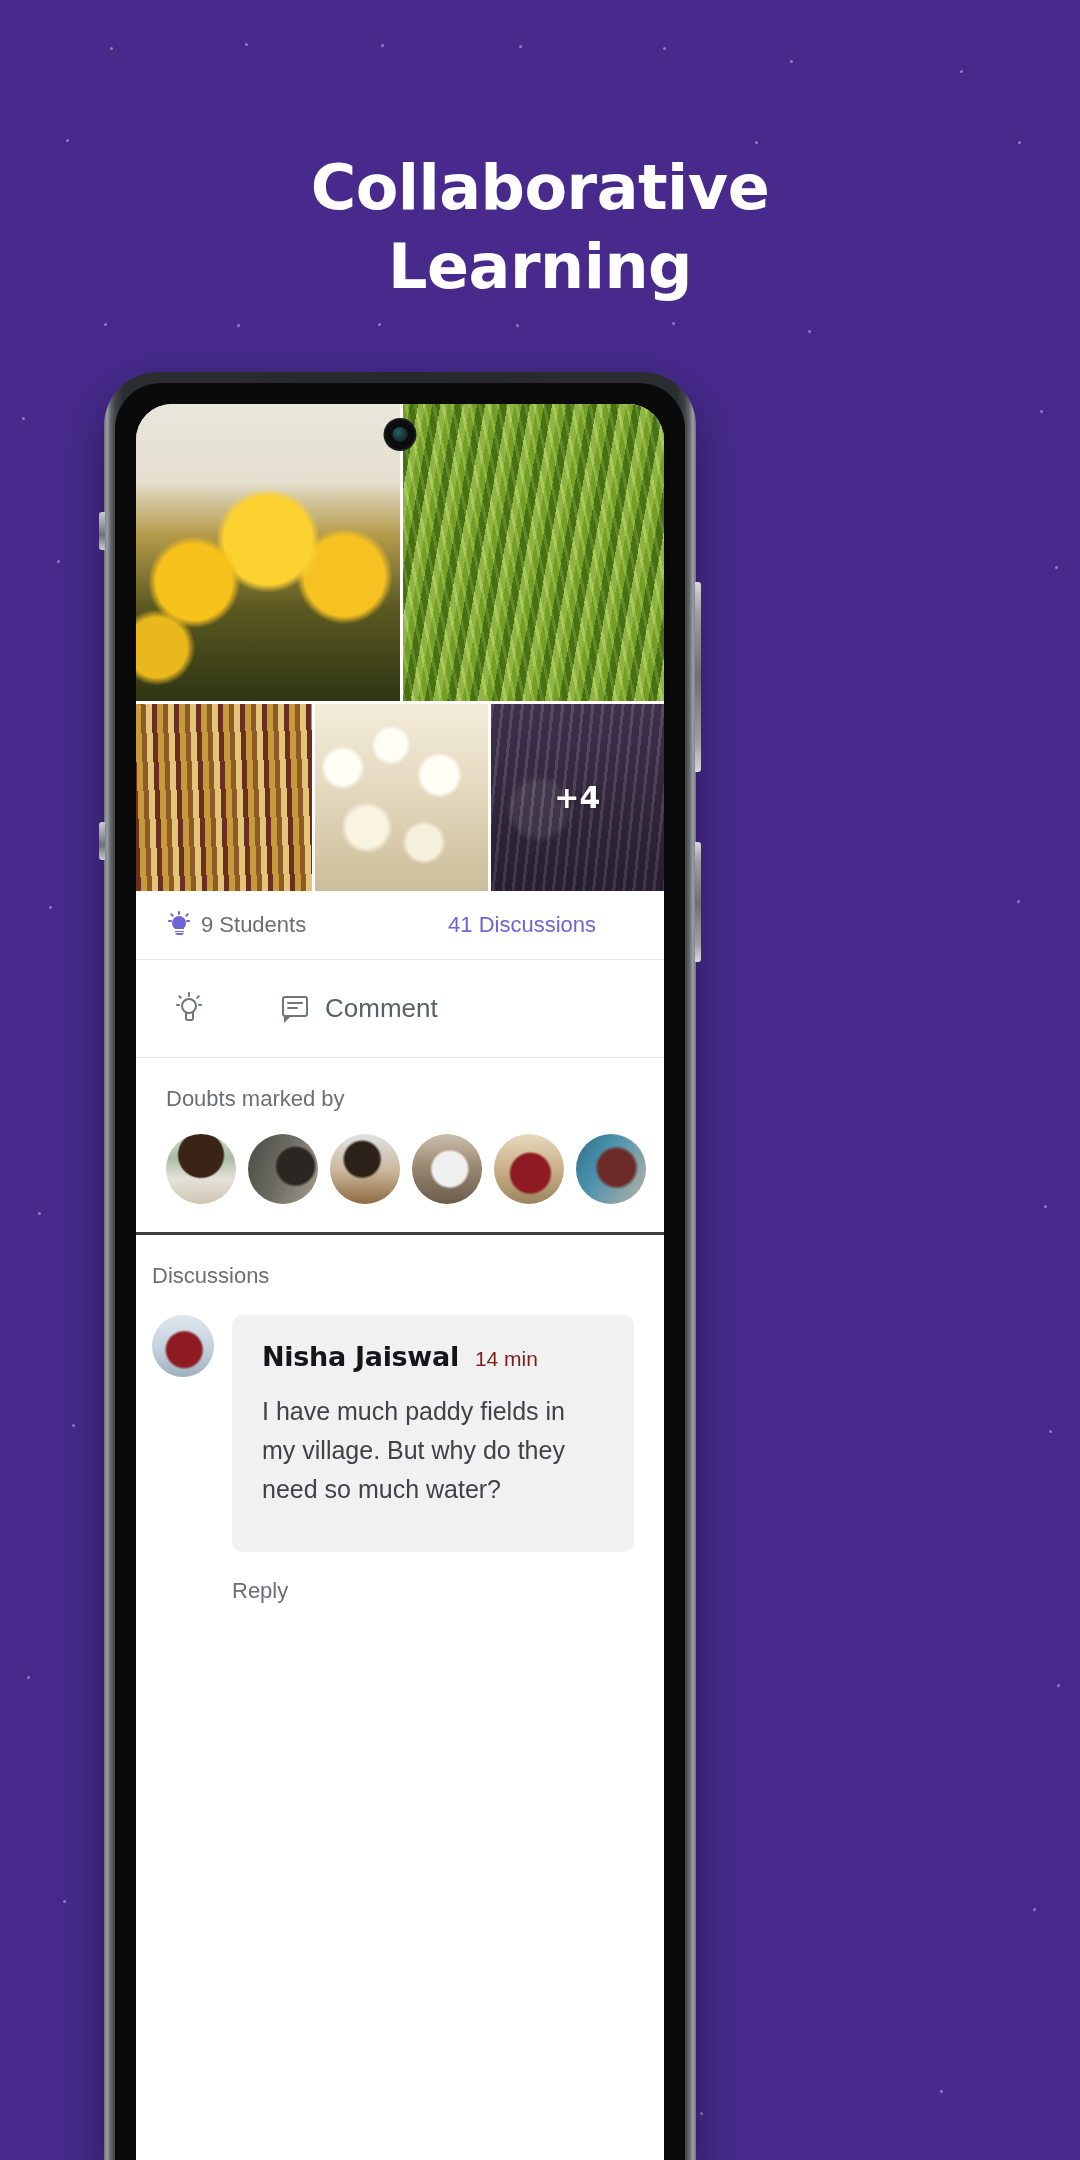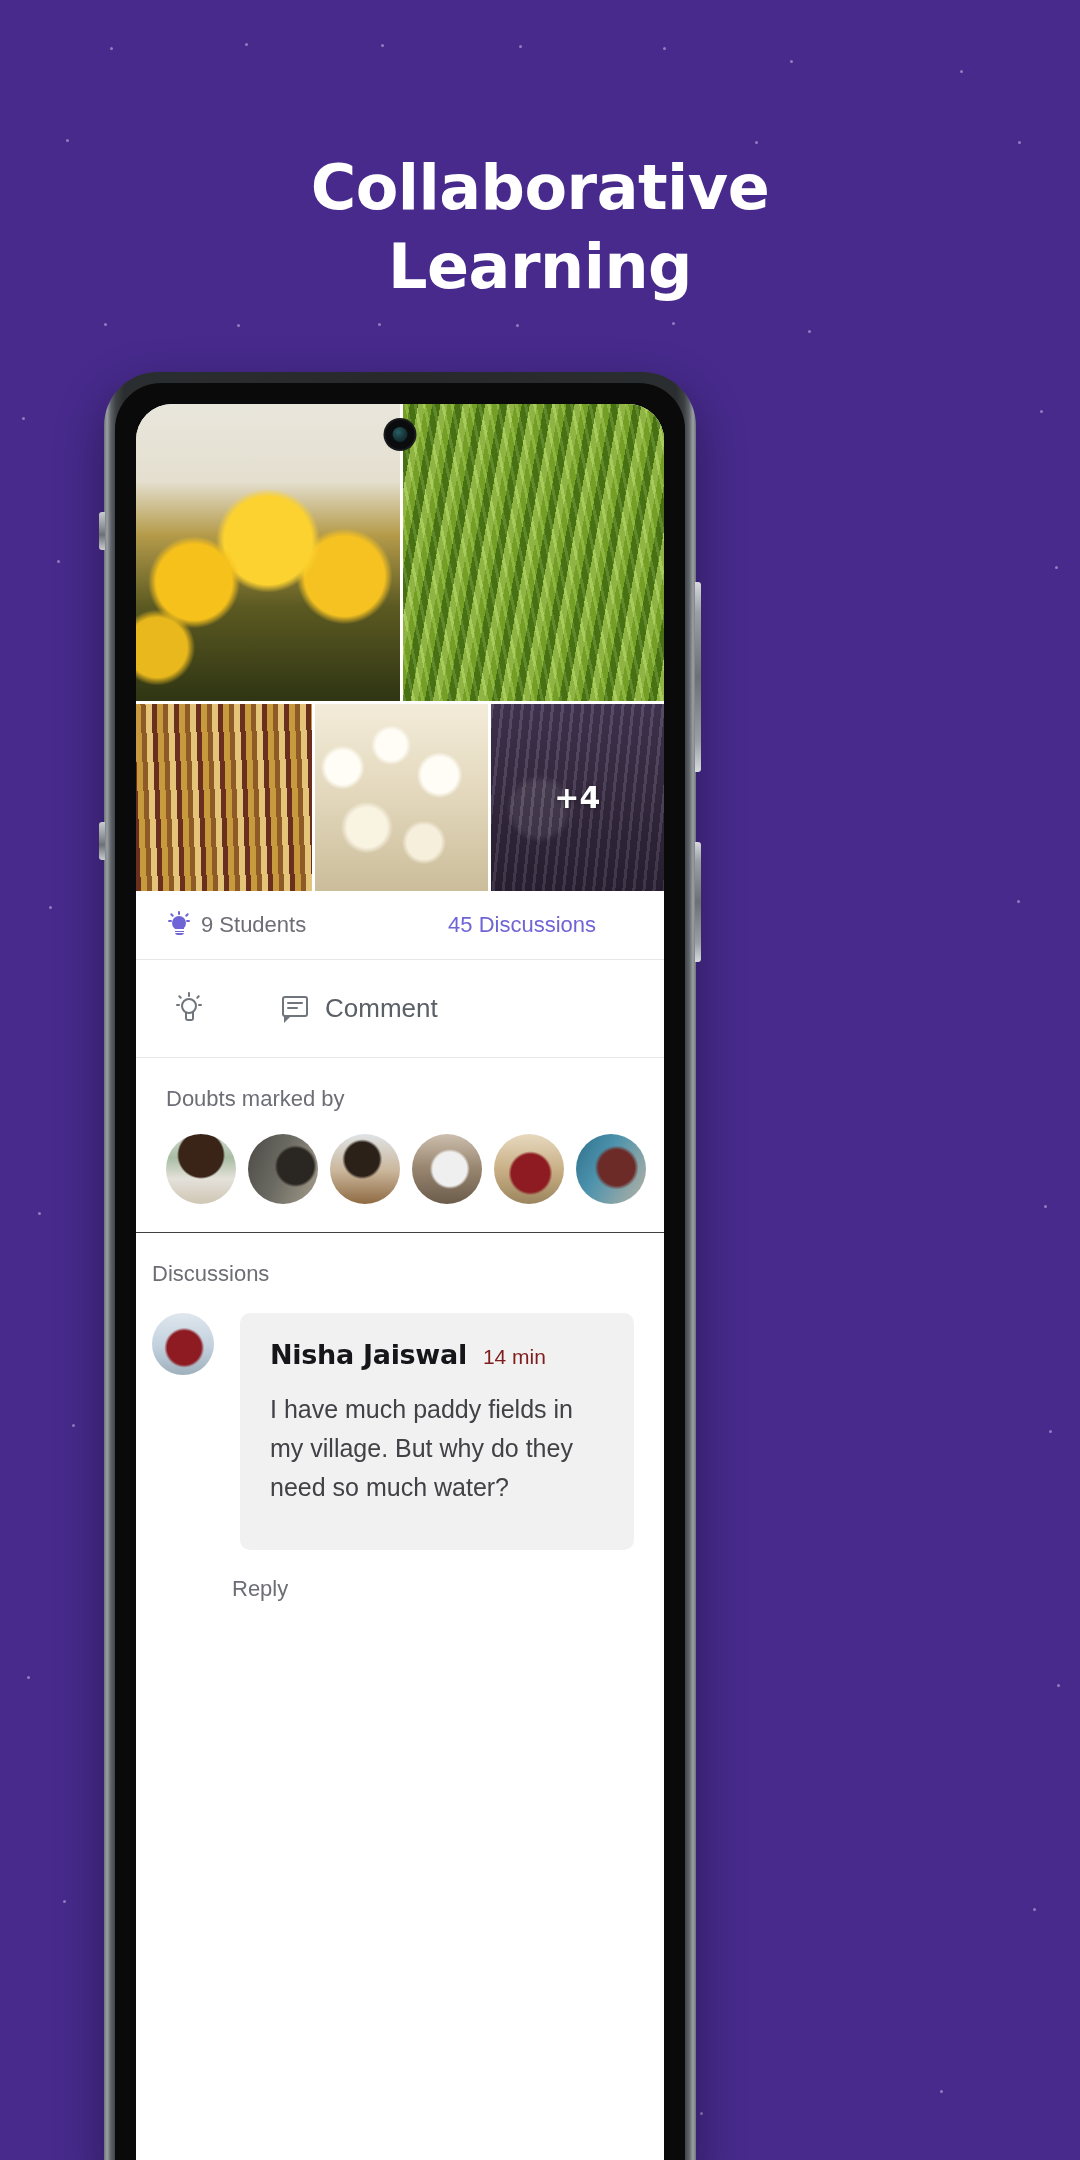--- a/index.html
+++ b/index.html
@@ -287,21 +287,21 @@
   }
   .bubble-icon .ln {
     position: absolute; left: 5px; height: 2px; background: #6f757b; border-radius: 1px;
   }
   .bubble-icon .l1 { top: 6px;  width: 16px; }
   .bubble-icon .l2 { top: 11px; width: 11px; }
 
   
   .section {
     padding: 0 30px;
-    border-bottom: 1px solid #404040;
+    border-bottom: 3px solid #404040;
   }
   .section-title {
     font-size: 22px;
     color: #6d6d76;
     padding-top: 28px;
     font-family: "Liberation Sans", sans-serif;
   }
   .avatar-row {
     display: flex;
     align-items: center;
@@ -348,21 +348,20 @@
     flex: 0 0 auto;
     background:
       radial-gradient(circle at 52% 56%, #8e1b22 0 17px, rgba(142,27,34,0) 20px),
       linear-gradient(180deg,#dfe6ee 0%,#c3d2de 52%,#9fb0bd 100%);
   }
   .disc-body { flex: 1 1 auto; }
   .bubble {
     background: #f1f1f1;
     border-radius: 10px;
     padding: 26px 30px 44px 30px;
-    margin-left: 8px;
   }
   .bubble-head {
     display: flex; align-items: baseline; gap: 16px;
     margin-bottom: 20px;
   }
   .bubble-name {
     font-size: 27px;
     font-weight: 700;
     color: #16161a;
     font-family: "DejaVu Sans", sans-serif;
@@ -465,21 +464,21 @@
             <span class="glass"></span>
             <span class="base"></span>
             <span class="ray r1"></span>
               <span class="ray r2"></span>
             <span class="ray r3"></span>
               <span class="ray r4"></span>
               <span class="ray r5"></span>
           </span>
           <span class="label">9 Students</span>
         </div>
-        <div class="stat-right">45 Discussions</div>
+        <div class="stat-right">41 Discussions</div>
       </div>
 
       <div class="action-bar">
         <div class="action-btn doubt">
           <span class="bulb-outline">
             <span class="glass"></span>
             <span class="stem"></span>
             <span class="ray r1"></span>
               <span class="ray r2"></span>
             <span class="ray r3"></span>

